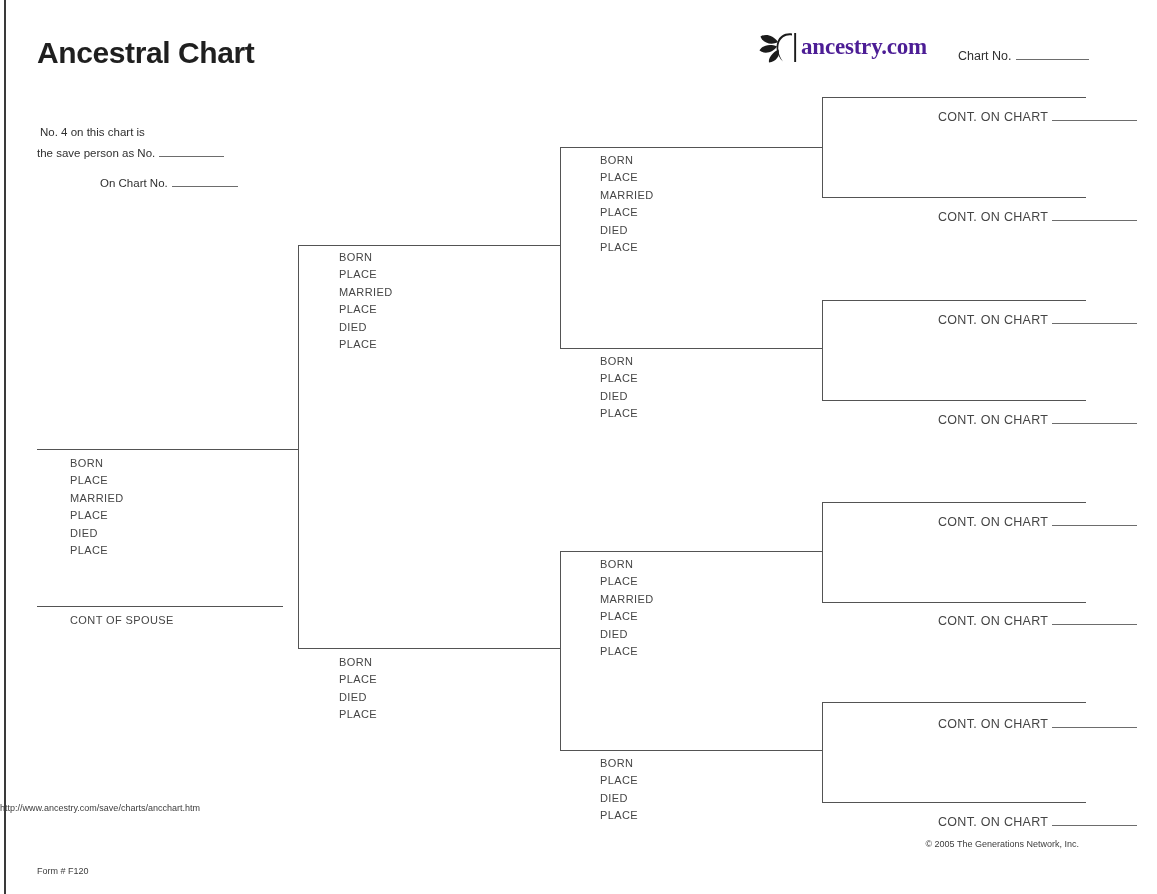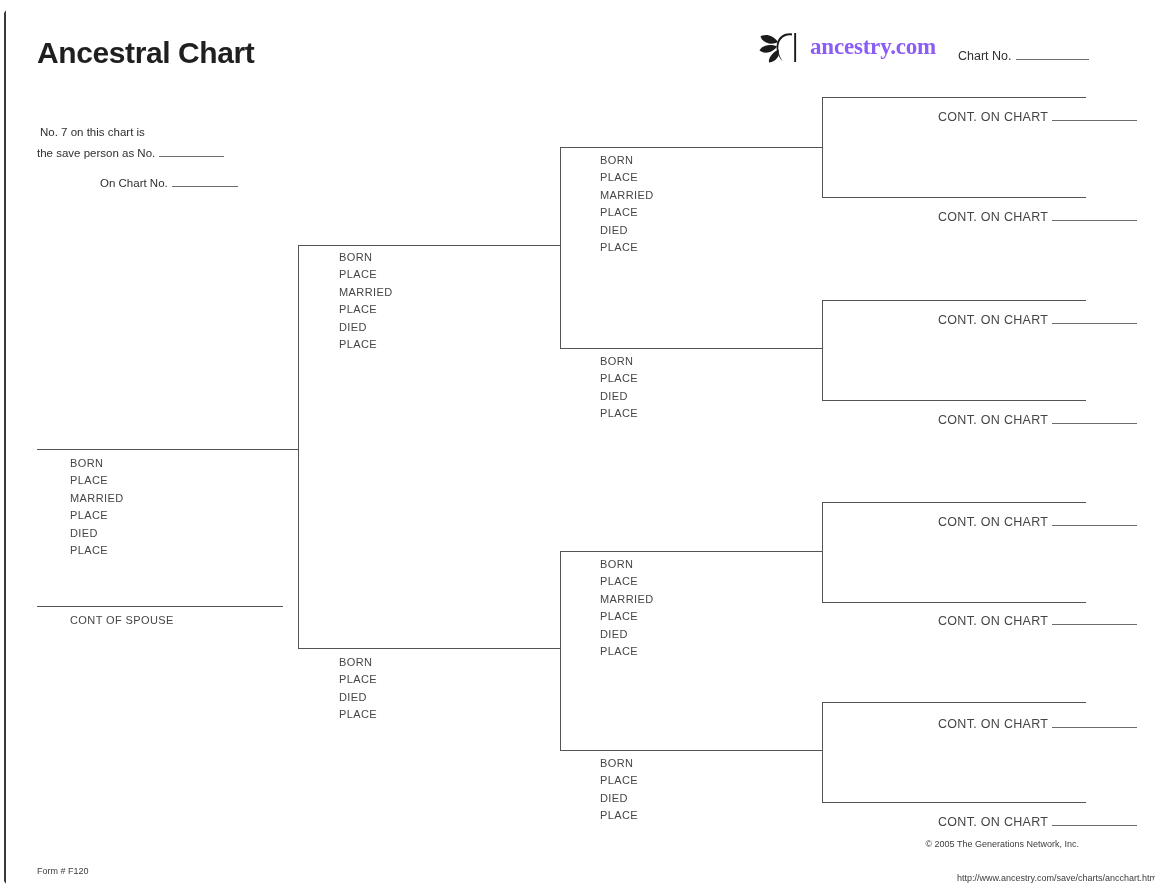--- a/index.html
+++ b/index.html
@@ -2,39 +2,38 @@
 <html><head>
 <meta charset="utf-8">
 <style>
   html,body{margin:0;padding:0;background:#ffffff;}
   .page{
     position:relative;
     width:1157px;height:894px;
     background:#ffffff;
     font-family:"Liberation Sans",sans-serif;
     overflow:hidden;
-    border-radius:27px;
   }
   .page-edge{
     position:absolute;left:4px;top:0;height:894px;width:0;
     border-left:2px solid #3a3a3a;
   }
   .title{
     position:absolute;left:37px;top:36px;
     font-size:30px;font-weight:bold;color:#1f1f1f;letter-spacing:-0.4px;
   }
   .brand{
     position:absolute;left:758px;top:31px;height:32px;
     display:flex;align-items:center;
   }
   .brand svg{width:40px;height:31px;display:block;}
   .brand-text{
     font-family:"Liberation Serif",serif;
-    font-size:23px;font-weight:bold;color:#8b5cf6;letter-spacing:-0.2px;
-    margin-left:12px;
+    font-size:23px;font-weight:bold;color:#4c1d95;letter-spacing:-0.2px;
+    margin-left:3px;
   }
   .chart-no{
     position:absolute;left:958px;top:48px;
     font-size:12.5px;color:#303030;white-space:nowrap;
   }
   .ref{position:absolute;font-size:11.5px;color:#2f2f2f;white-space:nowrap;}
   .blank{
     display:inline-block;height:11px;vertical-align:baseline;
     border-bottom:1.3px solid #6d6d6d;margin-left:4px;
   }
@@ -69,21 +68,21 @@
         <rect x="36.2" y="1" width="1.9" height="29"></rect>
       </g>
     </svg>
     <span class="brand-text">ancestry.com</span>
   </div>
 
   <div class="chart-no">
     <span>Chart No.</span><span class="blank" style="width:73px"></span>
   </div>
 
-  <div class="ref" style="left:40px;top:126px">No. 7 on this chart is</div>
+  <div class="ref" style="left:40px;top:126px">No. 4 on this chart is</div>
   <div class="ref" style="left:37px;top:145px">
     <span>the save person as No.</span><span class="blank" style="width:65px"></span>
   </div>
   <div class="ref" style="left:100px;top:175px">
     <span>On Chart No.</span><span class="blank" style="width:66px"></span>
   </div>
 
   <div class="hl" style="left:37px;top:449px;width:261px"></div>
   <div class="fld" style="left:37px;top:455px">
     <span>BORN</span>
@@ -169,15 +168,15 @@
   <div class="cont" style="left:938px;top:109px"><span>CONT. ON CHART</span><span class="blank" style="width:85px"></span></div>
   <div class="cont" style="left:938px;top:209px"><span>CONT. ON CHART</span><span class="blank" style="width:85px"></span></div>
   <div class="cont" style="left:938px;top:312px"><span>CONT. ON CHART</span><span class="blank" style="width:85px"></span></div>
   <div class="cont" style="left:938px;top:412px"><span>CONT. ON CHART</span><span class="blank" style="width:85px"></span></div>
   <div class="cont" style="left:938px;top:514px"><span>CONT. ON CHART</span><span class="blank" style="width:85px"></span></div>
   <div class="cont" style="left:938px;top:613px"><span>CONT. ON CHART</span><span class="blank" style="width:85px"></span></div>
   <div class="cont" style="left:938px;top:716px"><span>CONT. ON CHART</span><span class="blank" style="width:85px"></span></div>
   <div class="cont" style="left:938px;top:814px"><span>CONT. ON CHART</span><span class="blank" style="width:85px"></span></div>
 
   <div class="footer-item" style="left:37px;top:866px">Form # F120</div>
-  <div class="footer-item" style="left:0;width:1157px;text-align:right;top:873px">http://www.ancestry.com/save/charts/ancchart.htm</div>
+  <div class="footer-item" style="left:0;width:1157px;text-align:left;top:803px">http://www.ancestry.com/save/charts/ancchart.htm</div>
   <div class="footer-item" style="right:78px;top:839px">© 2005 The Generations Network, Inc.</div>
 </div>
 
 </body></html>

